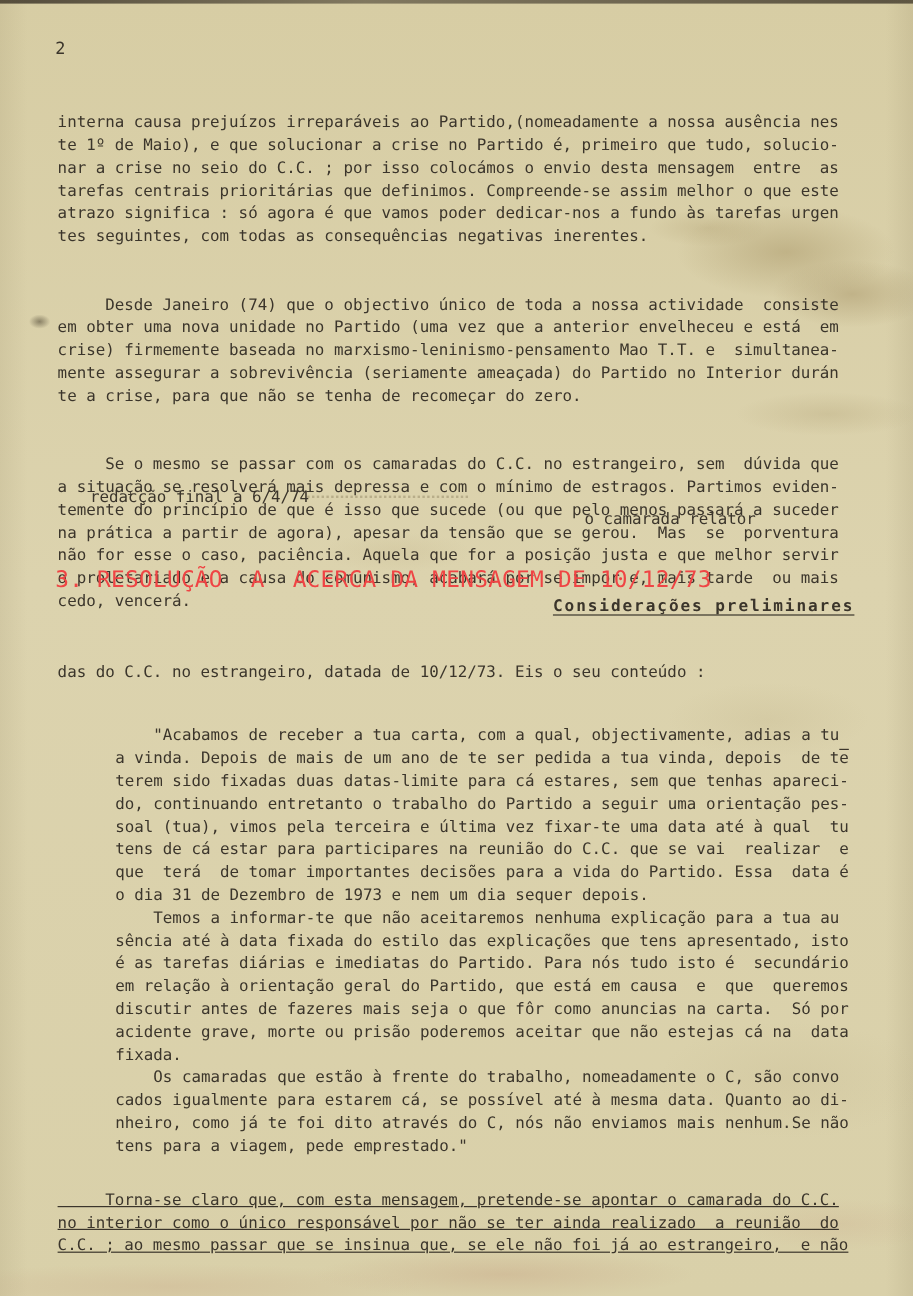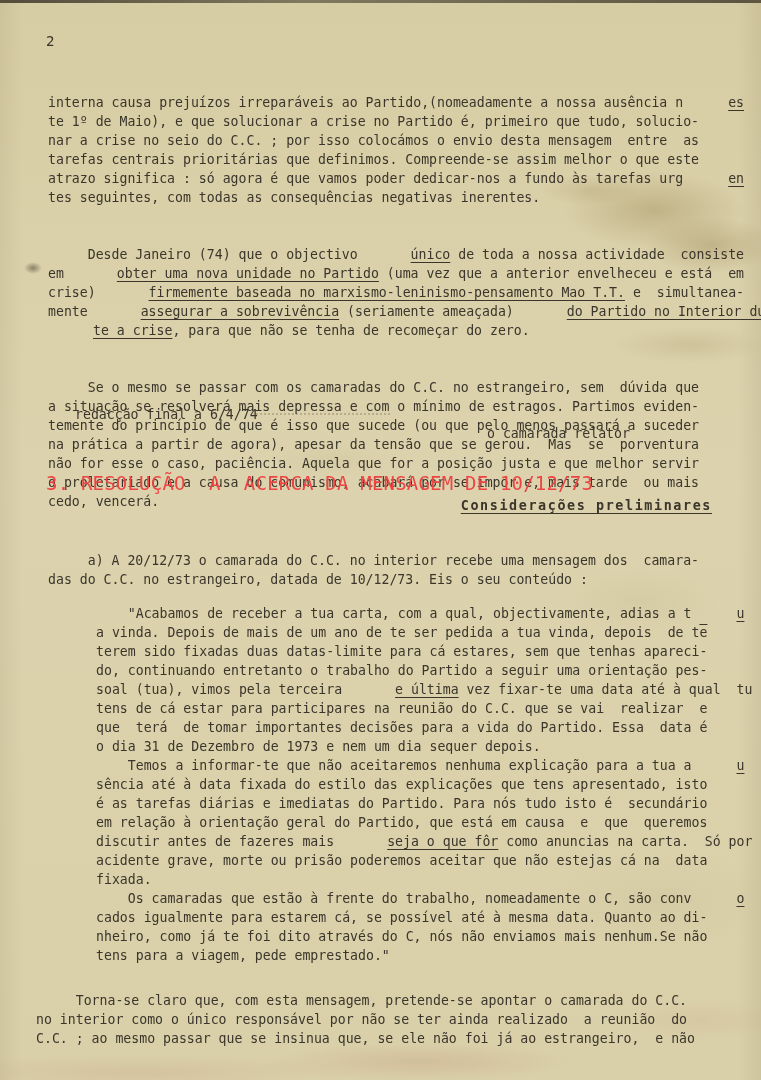--- a/index.html
+++ b/index.html
@@ -32,39 +32,39 @@
   .ink-blot{
     position:absolute;left:24px;top:262px;width:18px;height:12px;pointer-events:none;
     background:radial-gradient(ellipse at center, rgba(72,64,46,.55), rgba(72,64,46,0) 70%);
   }
   .bleed-line{
     position:absolute;left:256px;top:413px;width:134px;height:0;
     border-top:2px dotted rgba(125,112,82,.38);pointer-events:none;
   }
   .txt{font-size:13.2px;line-height:19px;white-space:pre;}
   .tline{white-space:pre;}
-  .u{text-decoration:underline;text-underline-offset:2.5px;text-decoration-thickness:1.2px;margin-left:45px;}
+  .u{text-underline-offset:2.5px;text-decoration-thickness:1.2px;}
   .ov{text-decoration:overline;text-decoration-thickness:1.2px;}
   .pagenum{position:absolute;left:46px;top:33px;font-size:14px;}
   .bodyblock{position:absolute;left:48px;top:55px;}
   .sig{position:absolute;left:0;top:402px;width:747px;height:40px;font-size:13.2px;line-height:19px;white-space:pre;}
   .sig .date{position:absolute;left:75px;top:3px;}
   .sig .salut{position:absolute;left:372px;top:3px;}
   .sig .author{position:absolute;left:487px;top:22px;}
   .heading{
     position:absolute;left:46px;top:472px;font-size:19px;letter-spacing:.2px;
     white-space:pre;color:#ef4444;
   }
   .subheading{
     position:absolute;right:49px;top:498px;font-size:13.4px;font-weight:bold;letter-spacing:1.6px;
     text-decoration:underline;text-underline-offset:3px;text-decoration-thickness:1.3px;white-space:pre;
   }
   .para-a{position:absolute;left:48px;top:551px;}
   .quote{position:absolute;left:96px;top:604px;}
-  .closing{position:absolute;left:36px;top:991px;}
+  .closing{position:absolute;left:48px;top:991px;text-decoration:underline;}
 </style>
 </head>
 <body>
 
 <div class="page">
 
   <div class="scan-edge-top"></div>
   <div class="texture"></div>
   <div class="ink-blot"></div>
   <div class="bleed-line"></div>
@@ -79,19 +79,19 @@
 
   <div class="sig">
     <span class="date">redacção final a 6/4/74</span>
     <span class="author">o camarada relator</span>
   </div>
 
   <div class="heading">3. RESOLUÇÃO  A  ACERCA DA MENSAGEM DE 10/12/73</div>
 
   <div class="subheading">Considerações preliminares</div>
 
-  <div class="para-a txt"><div class="tline"><span>     a) A 20/12/73 o camarada do C.C. no interior recebe uma mensagem dos  camara-</span></div><div class="tline"><span>das do C.C. no estrangeiro, datada de 10/12/73. Eis o seu conteúdo :</span></div></div>
+  <div class="para-a txt"><div class="tline"><span>das do C.C. no estrangeiro, datada de 10/12/73. Eis o seu conteúdo :</span></div></div>
 
   <div class="quote txt"><div class="tline"><span>    "Acabamos de receber a tua carta, com a qual, objectivamente, adias a t</span><span class="u">u</span></div><div class="tline"><span>a vinda. Depois de mais de um ano de te ser pedida a tua vinda, depois  de t</span><span class="ov">e</span></div><div class="tline"><span>terem sido fixadas duas datas-limite para cá estares, sem que tenhas apareci-</span></div><div class="tline"><span>do, continuando entretanto o trabalho do Partido a seguir uma orientação pes-</span></div><div class="tline"><span>soal (tua), vimos pela terceira </span><span class="u">e última</span><span> vez fixar-te uma data até à qual  tu</span></div><div class="tline"><span>tens de cá estar para participares na reunião do C.C. que se vai  realizar  e</span></div><div class="tline"><span>que  terá  de tomar importantes decisões para a vida do Partido. Essa  data é</span></div><div class="tline"><span>o dia 31 de Dezembro de 1973 e nem um dia sequer depois.</span></div><div class="tline"><span>    Temos a informar-te que não aceitaremos nenhuma explicação para a tua a</span><span class="u">u</span></div><div class="tline"><span>sência até à data fixada do estilo das explicações que tens apresentado, isto</span></div><div class="tline"><span>é as tarefas diárias e imediatas do Partido. Para nós tudo isto é  secundário</span></div><div class="tline"><span>em relação à orientação geral do Partido, que está em causa  e  que  queremos</span></div><div class="tline"><span>discutir antes de fazeres mais </span><span class="u">seja o que fôr</span><span> como anuncias na carta.  Só por</span></div><div class="tline"><span>acidente grave, morte ou prisão poderemos aceitar que não estejas cá na  data</span></div><div class="tline"><span>fixada.</span></div><div class="tline"><span>    Os camaradas que estão à frente do trabalho, nomeadamente o C, são conv</span><span class="u">o</span></div><div class="tline"><span>cados igualmente para estarem cá, se possível até à mesma data. Quanto ao di-</span></div><div class="tline"><span>nheiro, como já te foi dito através do C, nós não enviamos mais nenhum.Se não</span></div><div class="tline"><span>tens para a viagem, pede emprestado."</span></div></div>
 
   <div class="closing txt"><div class="tline"><span>     Torna-se claro que, com esta mensagem, pretende-se apontar o camarada do C.C.</span></div><div class="tline"><span>no interior como o único responsável por não se ter ainda realizado  a reunião  do</span></div><div class="tline"><span>C.C. ; ao mesmo passar que se insinua que, se ele não foi já ao estrangeiro,  e não</span></div></div>
 
 </div>
 
 </body></html>

